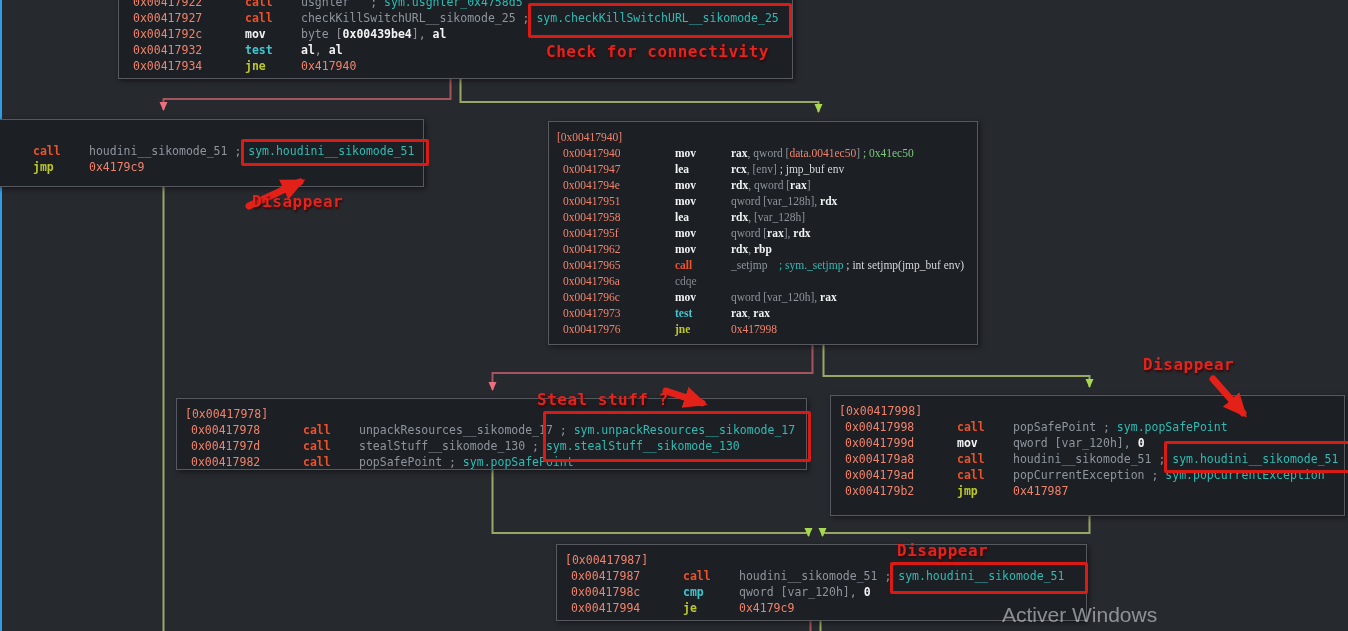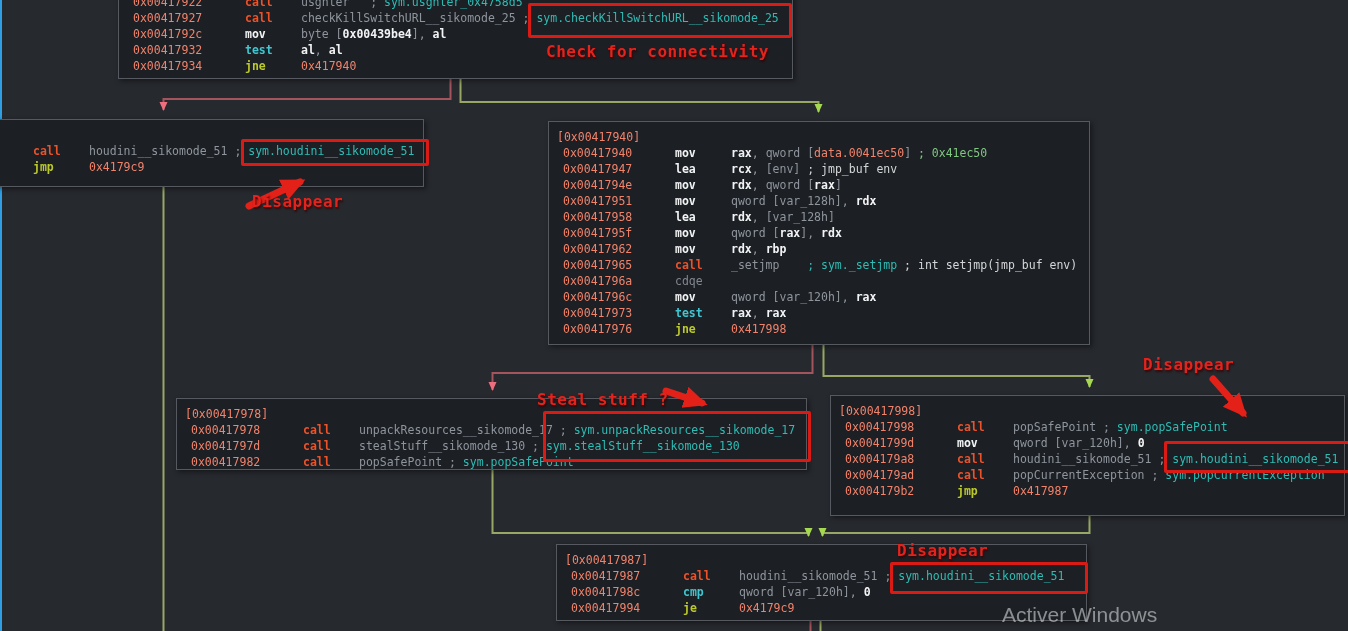--- a/index.html
+++ b/index.html
@@ -84,21 +84,21 @@
         <div class="row" style="top: 6px;"><span class="addr">0x00417922</span><span class="mnem m-call">call</span><span class="ops"><span class="seg-g">usghter   ; </span><span class="seg-sym">sym.usghter_0x4758d5</span></span></div>
         <div class="row" style="top: 22px;"><span class="addr">0x00417927</span><span class="mnem m-call">call</span><span class="ops"><span class="seg-g">checkKillSwitchURL__sikomode_25 ; </span><span class="seg-sym">sym.checkKillSwitchURL__sikomode_25</span></span></div>
         <div class="row" style="top: 38px;"><span class="addr">0x0041792c</span><span class="mnem m-white">mov</span><span class="ops"><span class="seg-g">byte [</span><span class="seg-w">0x00439be4</span><span class="seg-g">]</span><span class="seg-g">, </span><span class="seg-w">al</span></span></div>
         <div class="row" style="top: 54px;"><span class="addr">0x00417932</span><span class="mnem m-cyan">test</span><span class="ops"><span class="seg-w">al</span><span class="seg-g">, </span><span class="seg-w">al</span></span></div>
         <div class="row" style="top: 70px;"><span class="addr">0x00417934</span><span class="mnem m-jmp">jne</span><span class="ops"><span class="seg-num">0x417940</span></span></div>
       </div>
       <div class="block" style="left: -94px; top: 119px; width: 518px; height: 68px;">
         <div class="row" style="top: 24px;"><span class="addr"></span><span class="mnem m-call">call</span><span class="ops"><span class="seg-g">houdini__sikomode_51 ; </span><span class="seg-sym">sym.houdini__sikomode_51</span></span></div>
         <div class="row" style="top: 40px;"><span class="addr"></span><span class="mnem m-jmp">jmp</span><span class="ops"><span class="seg-num">0x4179c9</span></span></div>
       </div>
-      <div class="block" style="left: 548px; top: 121px; width: 542px; height: 224px;">
+      <div class="block" style="left: 548px; top: 121px; width: 430px; height: 224px; font-family: Liberation Serif, serif;">
         <div class="blk-header" style="top: 8px;">[0x00417940]</div>
         <div class="row" style="top: 24px;"><span class="addr">0x00417940</span><span class="mnem m-white">mov</span><span class="ops"><span class="seg-w">rax</span><span class="seg-g">, </span><span class="seg-g">qword [</span><span class="seg-num">data.0041ec50</span><span class="seg-g">]</span><span class="seg-green"> ; 0x41ec50</span></span></div>
         <div class="row" style="top: 40px;"><span class="addr">0x00417947</span><span class="mnem m-white">lea</span><span class="ops"><span class="seg-w">rcx</span><span class="seg-g">, </span><span class="seg-g">[env]</span><span class="seg-wc"> ; jmp_buf env</span></span></div>
         <div class="row" style="top: 56px;"><span class="addr">0x0041794e</span><span class="mnem m-white">mov</span><span class="ops"><span class="seg-w">rdx</span><span class="seg-g">, </span><span class="seg-g">qword [</span><span class="seg-w">rax</span><span class="seg-g">]</span></span></div>
         <div class="row" style="top: 72px;"><span class="addr">0x00417951</span><span class="mnem m-white">mov</span><span class="ops"><span class="seg-g">qword [var_128h]</span><span class="seg-g">, </span><span class="seg-w">rdx</span></span></div>
         <div class="row" style="top: 88px;"><span class="addr">0x00417958</span><span class="mnem m-white">lea</span><span class="ops"><span class="seg-w">rdx</span><span class="seg-g">, </span><span class="seg-g">[var_128h]</span></span></div>
         <div class="row" style="top: 104px; text-align: center;"><span class="addr">0x0041795f</span><span class="mnem m-white">mov</span><span class="ops"><span class="seg-g">qword [</span><span class="seg-w">rax</span><span class="seg-g">]</span><span class="seg-g">, </span><span class="seg-w">rdx</span></span></div>
         <div class="row" style="top: 120px; text-align: center;"><span class="addr">0x00417962</span><span class="mnem m-white">mov</span><span class="ops"><span class="seg-w">rdx</span><span class="seg-g">, </span><span class="seg-w">rbp</span></span></div>
         <div class="row" style="top: 136px;"><span class="addr">0x00417965</span><span class="mnem m-call">call</span><span class="ops"><span class="seg-g">_setjmp    </span><span class="seg-sym">; sym._setjmp</span><span class="seg-wc"> ; int setjmp(jmp_buf env)</span></span></div>
         <div class="row" style="top: 152px;"><span class="addr">0x0041796a</span><span class="mnem m-dim">cdqe</span><span class="ops"></span></div>

